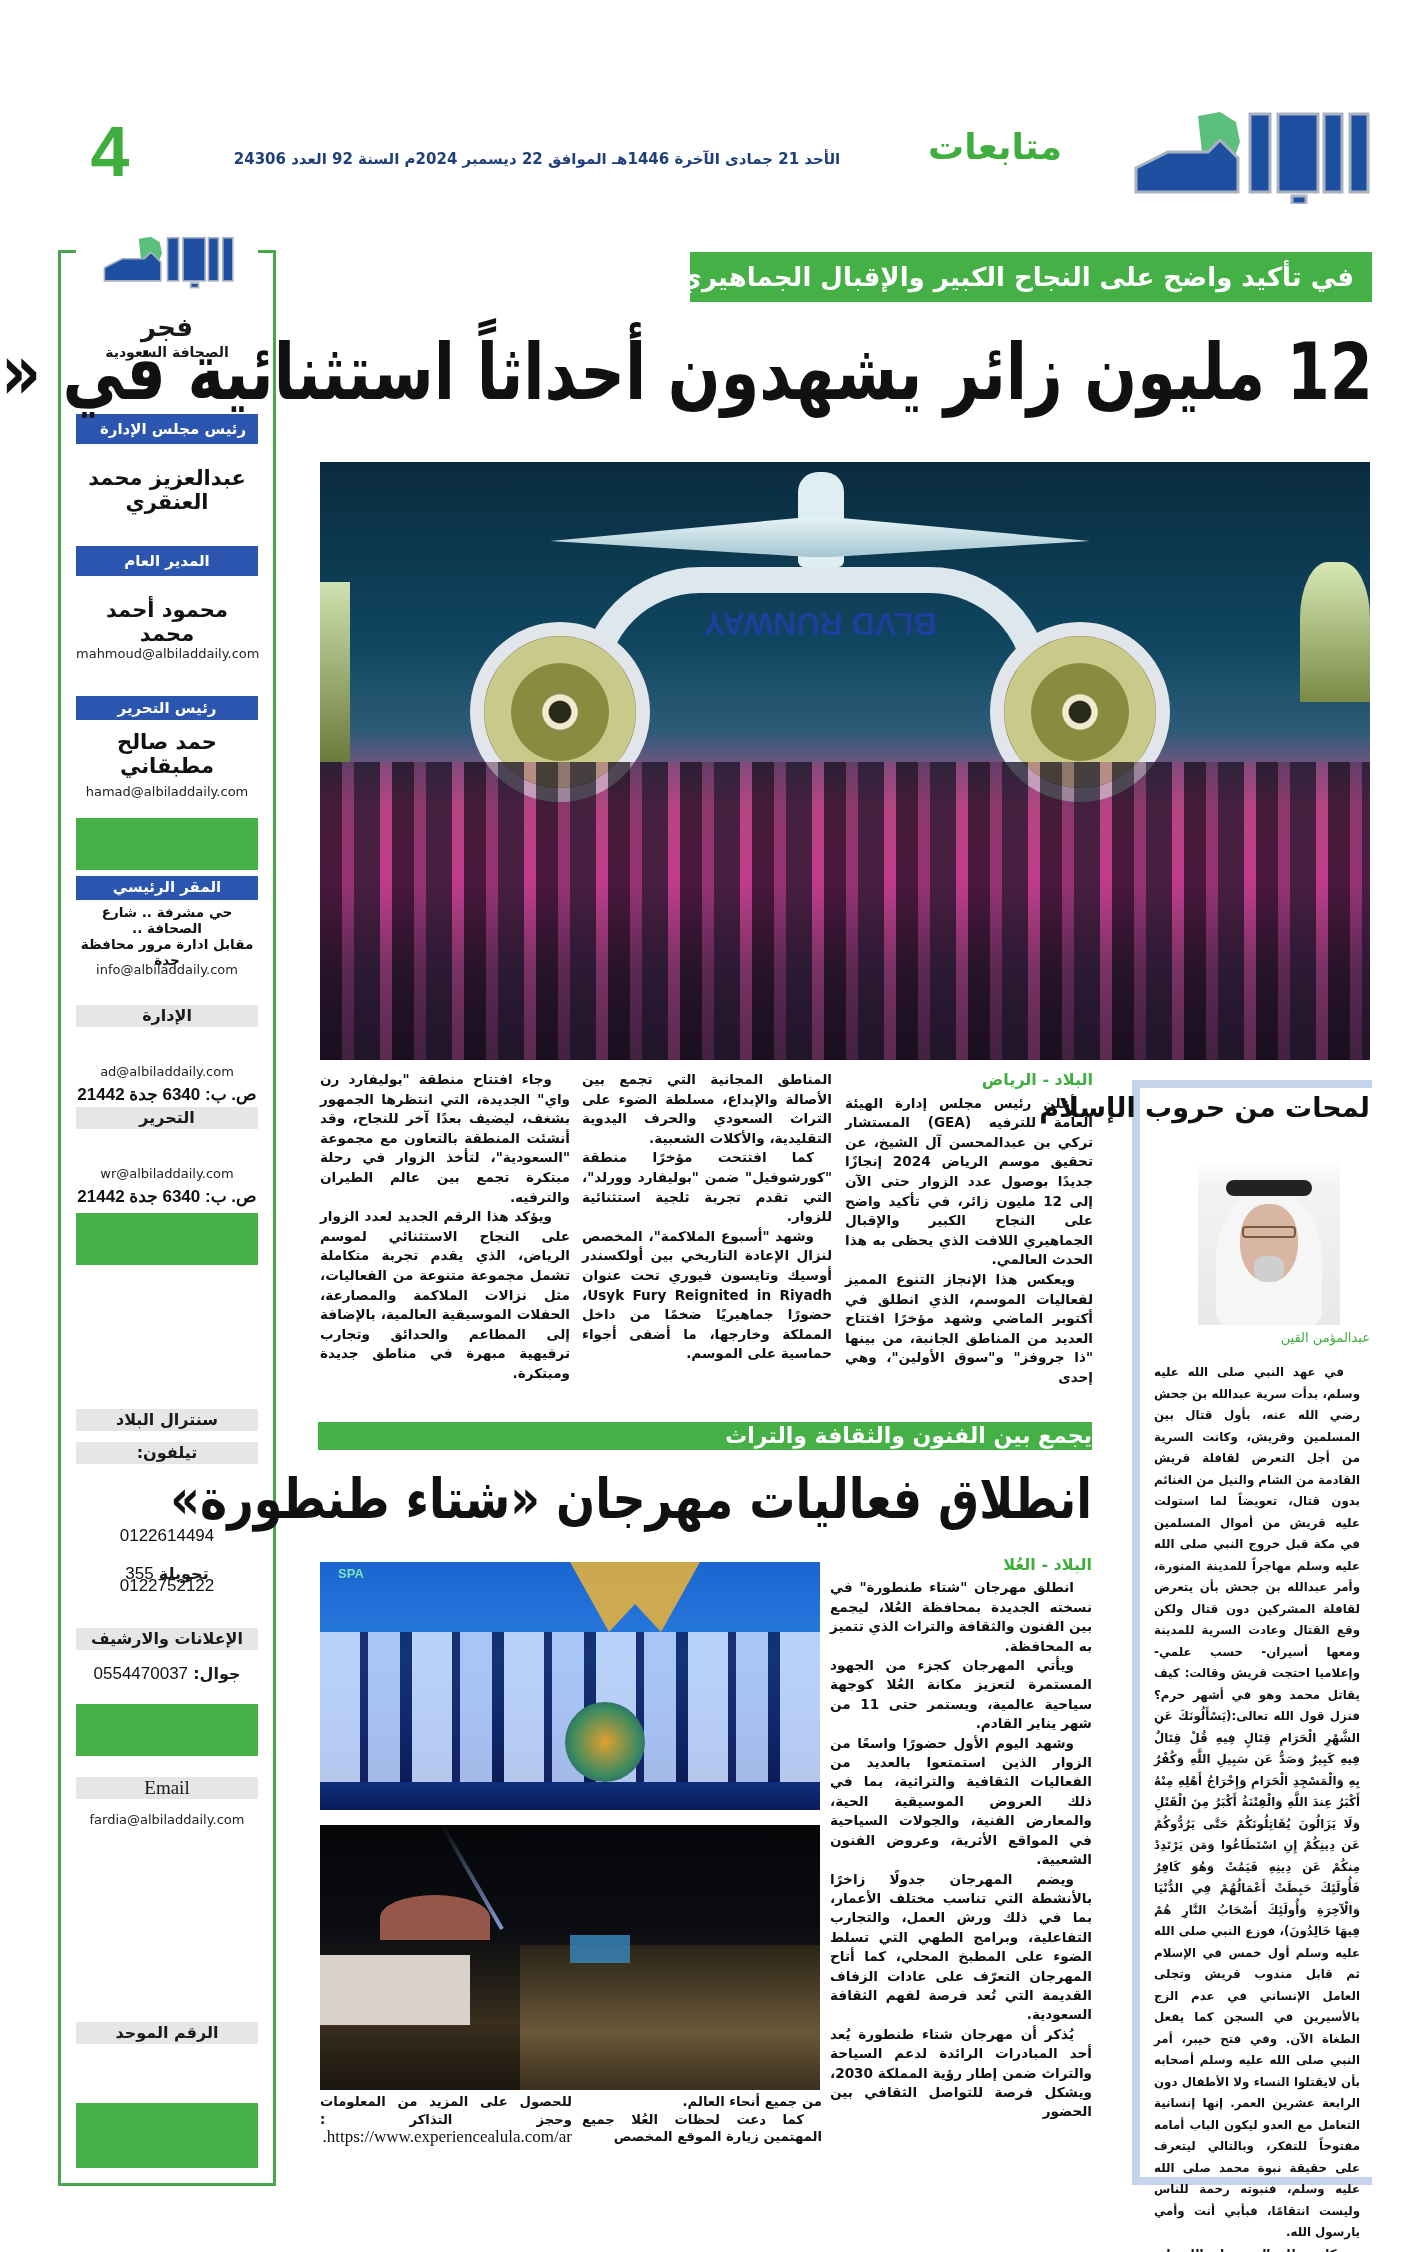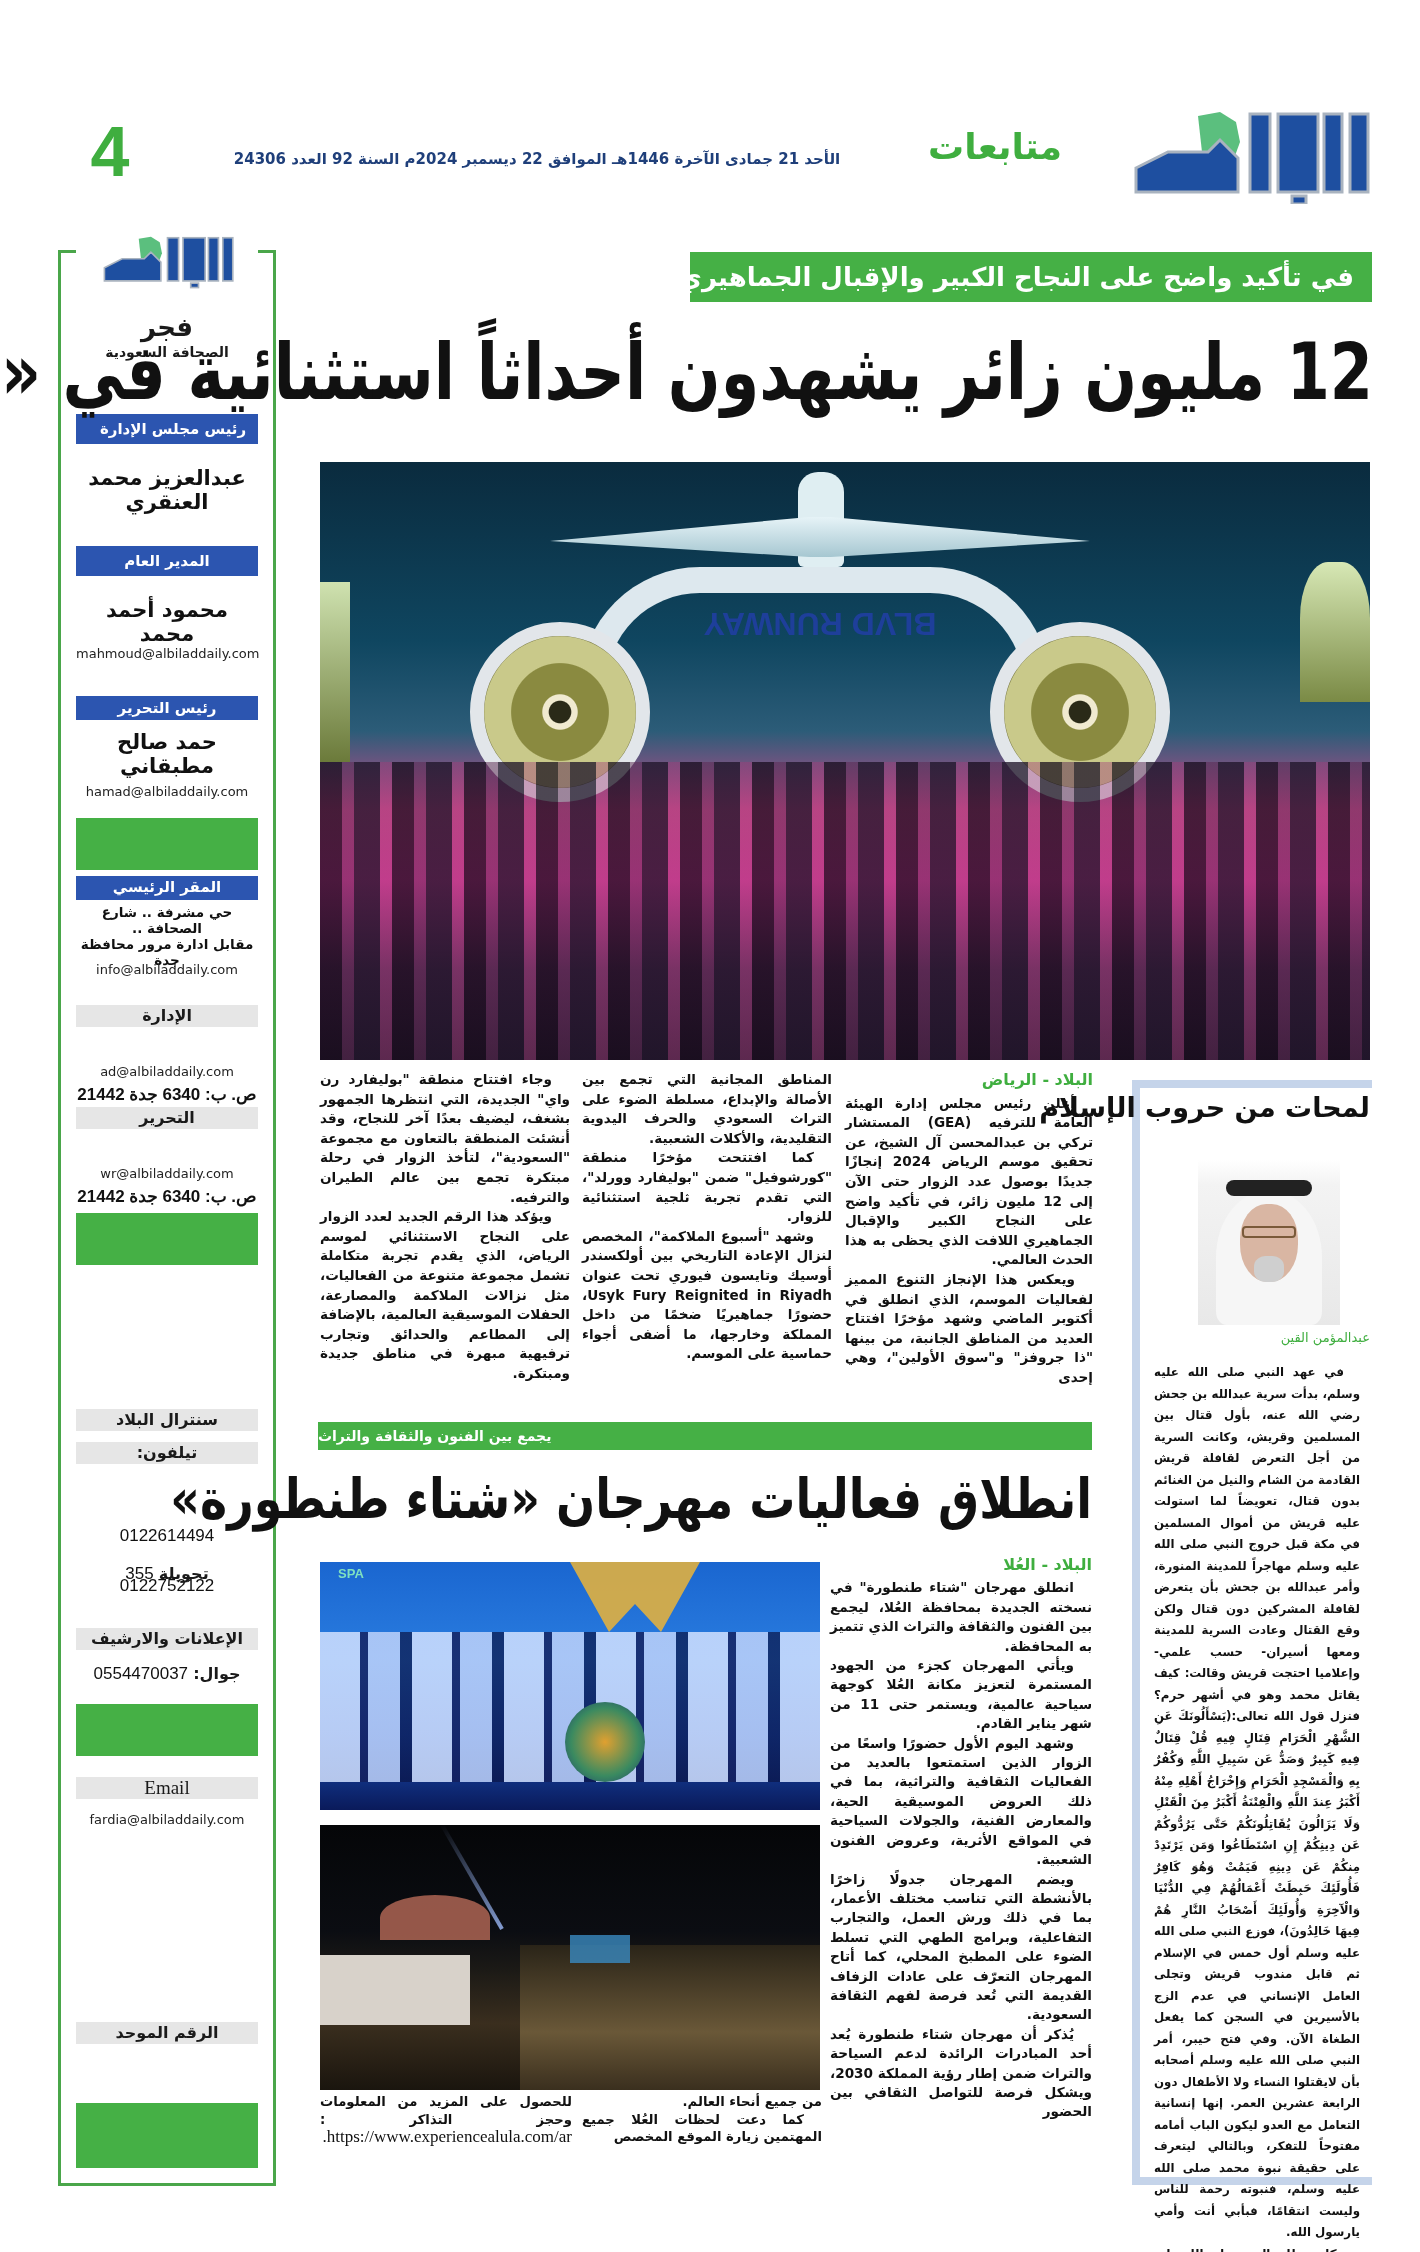--- a/index.html
+++ b/index.html
@@ -59,21 +59,21 @@
   .op-photo .agal { position: absolute; left: 28px; top: 20px; width: 86px; height: 16px; background: #222; border-radius: 8px; }
   .op-photo .ghutra { position: absolute; left: 18px; top: 30px; width: 106px; height: 135px; background: #f6f6f6; border-radius: 50% 50% 10% 10%; }
   .op-photo .face { position: absolute; left: 42px; top: 44px; width: 58px; height: 78px; background: #d9b6a3; border-radius: 45% 45% 48% 48%; }
   .op-photo .glasses { position: absolute; left: 44px; top: 66px; width: 54px; height: 12px; border: 2px solid #7a5a3a; border-radius: 4px; }
   .op-photo .beard { position: absolute; left: 56px; top: 96px; width: 30px; height: 26px; background: #cfcfcf; border-radius: 40%; }
   .op-author { left: 1142px; top: 1330px; width: 228px; height: 20px; font-size: 13px; color: #3fae3f; text-align: right; }
   .op-text { left: 1154px; top: 1362px; width: 206px; height: 810px; font-size: 11.8px; line-height: 21.5px; text-align: justify; font-weight: bold; color: #111; }
   .op-text p { text-indent: 16px; }
 
   
-  .kicker2 { left: 318px; top: 1422px; width: 774px; height: 28px; background: #45b045; color: #fff; font-size: 14px; font-weight: bold; line-height: 28px; text-align: left; }
+  .kicker2 { left: 318px; top: 1422px; width: 774px; height: 28px; background: #45b045; color: #fff; font-size: 22px; font-weight: bold; line-height: 28px; text-align: right; }
   .headline2 { left: 318px; top: 1462px; width: 774px; height: 75px; font-size: 46px; font-weight: bold; color: #111; line-height: 75px; text-align: center; white-space: nowrap; letter-spacing: -1px; transform: scaleY(1.2); }
   .photo2 { left: 320px; top: 1562px; width: 500px; height: 248px; overflow: hidden; background: linear-gradient(180deg, #1a66d0 0%, #2a7de0 40%, #1a50b8 70%, #0a1a5a 100%); padding-left: 16px; }
   .photo2 .star { position: absolute; left: 250px; top: 0; width: 130px; height: 70px; background: #e0b040; clip-path: polygon(0 0, 100% 0, 70% 100%, 50% 60%, 30% 100%); opacity: 0.9; }
   .photo2 .men { position: absolute; left: 0; top: 70px; width: 500px; height: 150px; background: repeating-linear-gradient(90deg, rgba(210,225,255,0.85) 0 40px, rgba(20,30,90,0.8) 40px 48px, rgba(190,210,250,0.85) 48px 80px, rgba(10,20,70,0.7) 80px 92px); }
   .photo2 .drum { position: absolute; left: 245px; top: 140px; width: 80px; height: 80px; border-radius: 50%; background: radial-gradient(circle, #e0a030, #3a8a60 60%, #1a3a70); }
   .photo2 .spa { position: absolute; left: 18px; top: 4px; width: 50px; height: 16px; color: #7fe0c0; font-size: 13px; font-weight: bold; direction: ltr; font-family: "Liberation Sans", sans-serif; }
   .photo3 { left: 320px; top: 1825px; width: 500px; height: 265px; overflow: hidden; background: linear-gradient(180deg, #050608 0%, #0b0d12 40%, #1c1a16 55%, #3a2e1e 75%, #1a150e 100%); }
   .photo3 .beam { position: absolute; left: 120px; top: 0; width: 4px; height: 120px; background: linear-gradient(180deg, rgba(140,170,255,0), rgba(160,190,255,0.8)); transform: rotate(-30deg); transform-origin: top; }
   .photo3 .rock { position: absolute; left: 60px; top: 70px; width: 110px; height: 45px; background: #b86a58; border-radius: 50% 50% 0 0; opacity: 0.8; }
   .photo3 .building { position: absolute; left: 0; top: 130px; width: 150px; height: 70px; background: #d8d2ca; }

